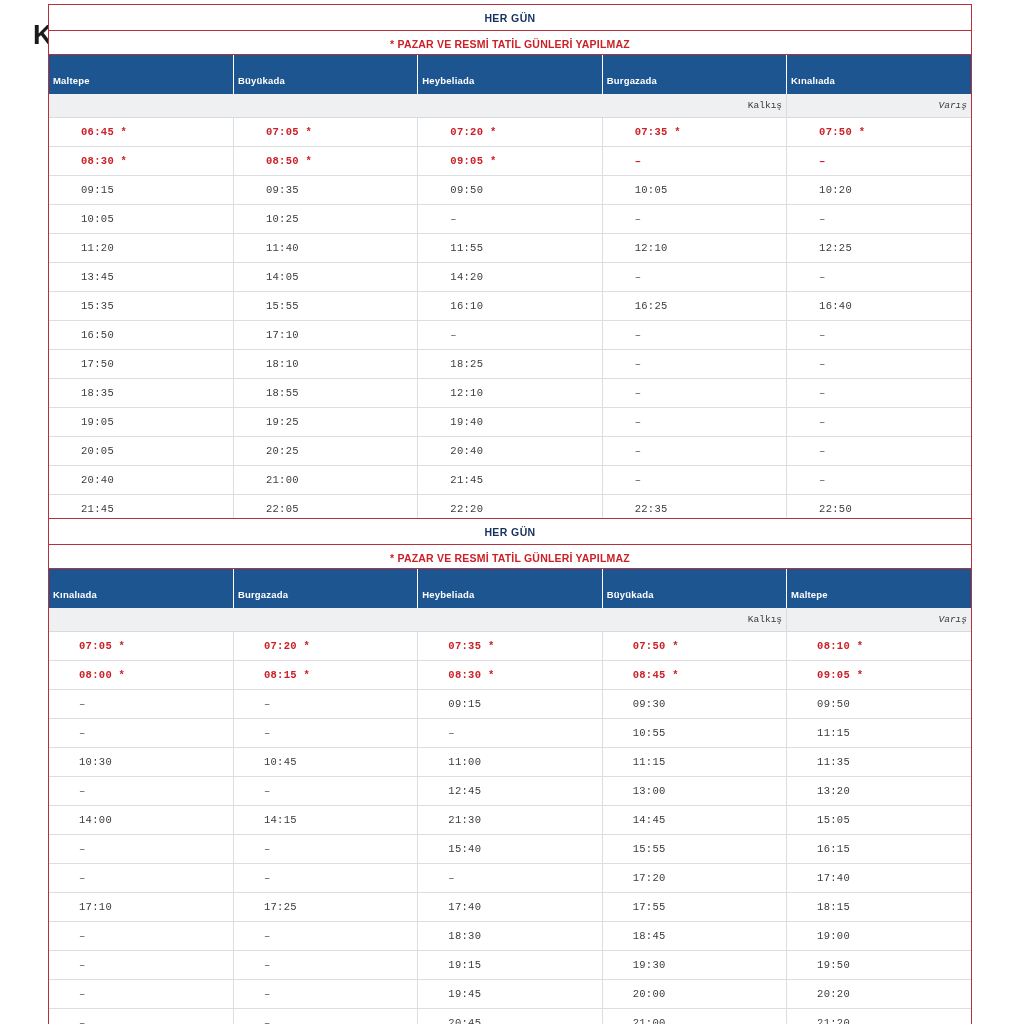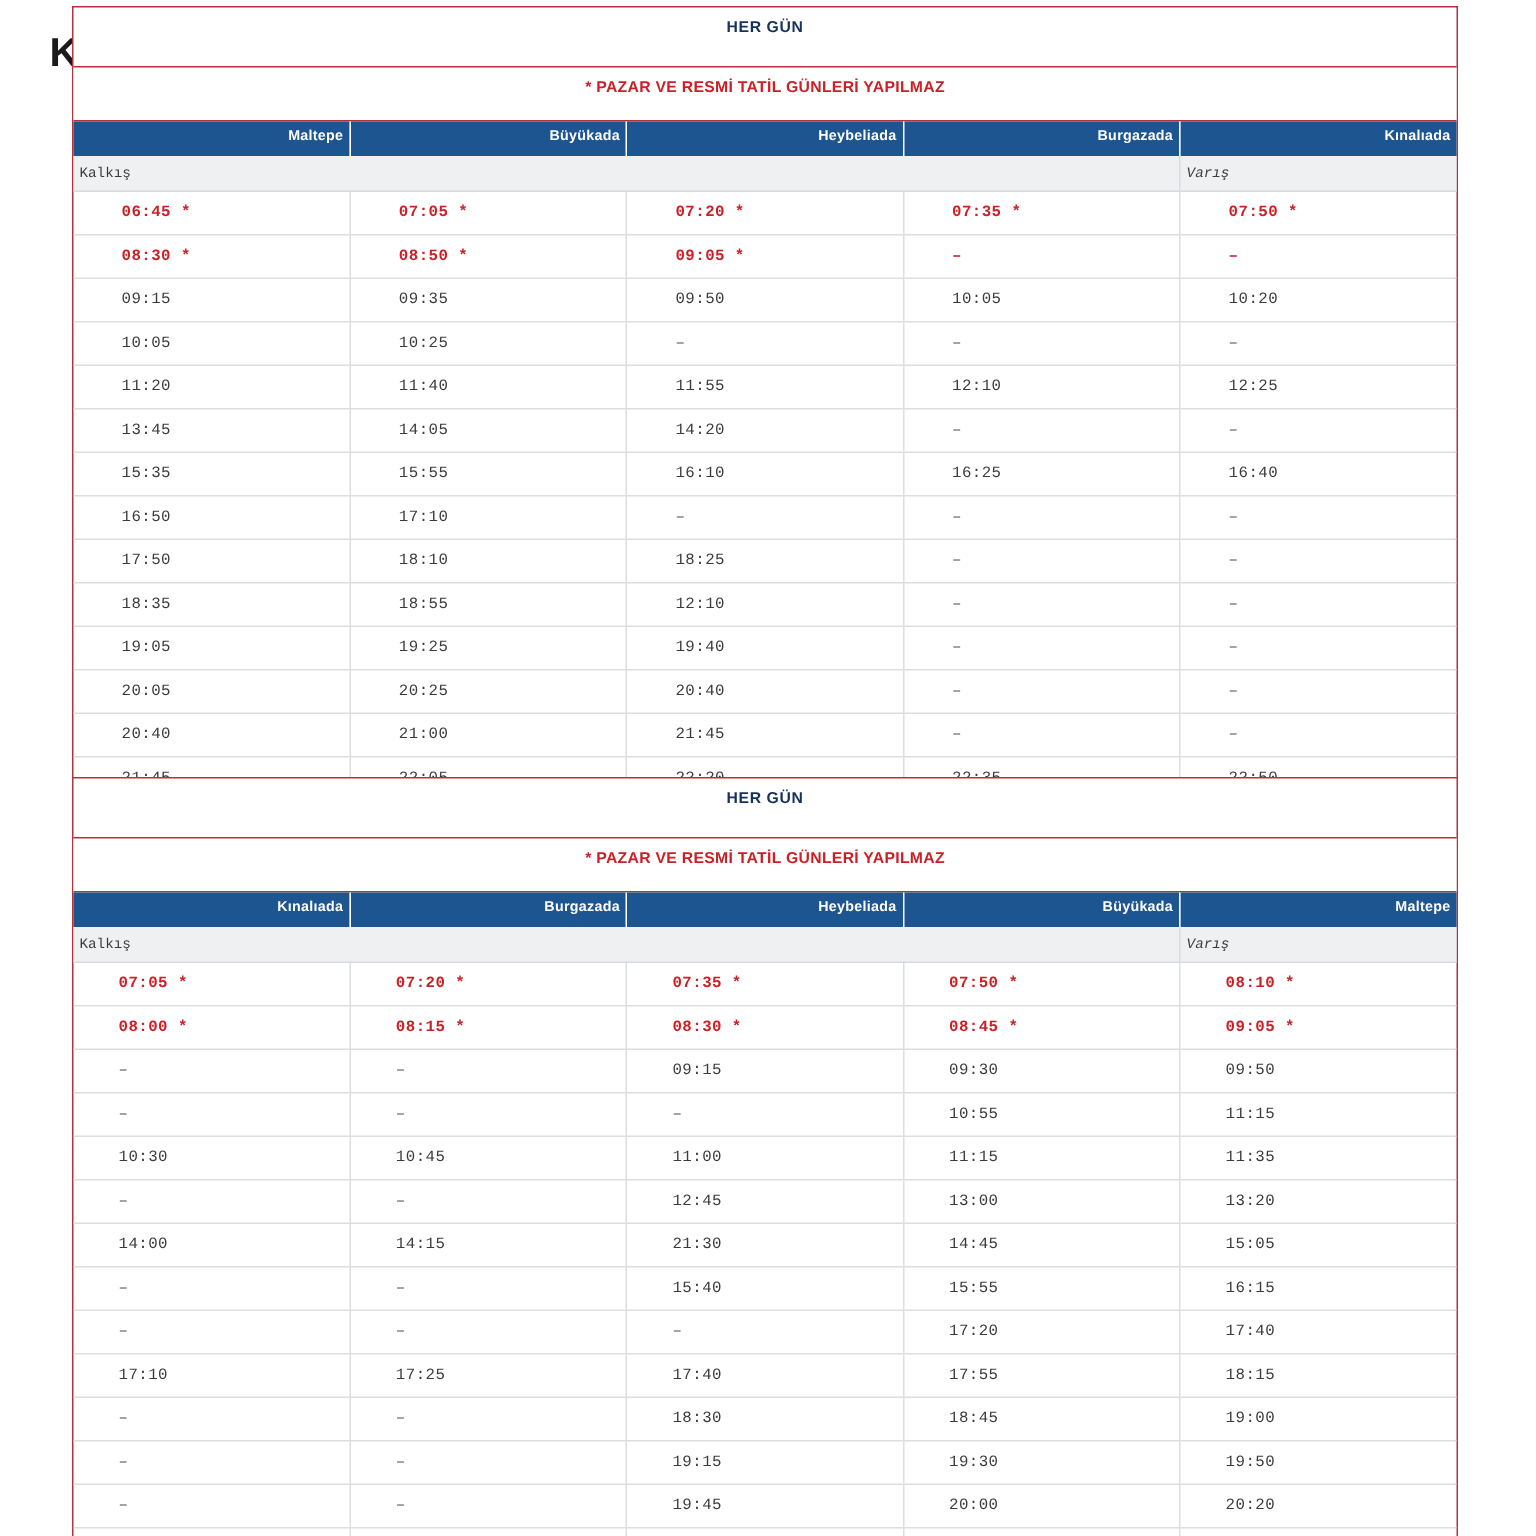--- a/index.html
+++ b/index.html
@@ -48,53 +48,53 @@
   .sched.second { left: 48px; top: 518px; width: 924px; }
 
   .hdr-band {
     position: relative;
     border-bottom: 1px solid #b5313c;
     text-align: center;
     color: #15315e;
     font-size: 10.5px;
     font-weight: bold;
     letter-spacing: 0.4px;
-    padding: 7px 0 20px;
+    padding: 7px 0 6px;
   }
   .sub-band {
     text-align: center;
     color: #cc2027;
     font-size: 10.5px;
     font-weight: bold;
     letter-spacing: 0.2px;
-    padding: 7px 0 16px;
+    padding: 7px 0 4px;
     border-bottom: 1px solid #b5313c;
     background: #ffffff;
   }
   table.tt {
     width: 100%;
     border-collapse: collapse;
     table-layout: fixed;
   }
   table.tt th.port {
     background: #1d5591;
     color: #ffffff;
     font-size: 9.5px;
     font-weight: bold;
-    padding: 4px 4px 8px;
+    padding: 20px 4px 8px;
     border-right: 1px solid #ffffff;
-    text-align: right;
+    text-align: left;
     letter-spacing: 0.2px;
   }
   table.tt th.port:last-child { border-right: none; }
   table.tt td.band {
     background: #eef0f2;
     color: #3b3b3b;
     font-size: 9.5px;
-    text-align: left;
+    text-align: right;
     padding: 6px 4px;
     border-right: 1px solid #d8dadd;
     border-bottom: 1px solid #d8dadd;
     font-family: "Liberation Mono", monospace;
   }
   table.tt td.band:last-child { border-right: none; font-style: italic; }
   table.tt td.cell {
     font-size: 10.5px;
     color: #3b3b3b;
     padding: 8px 0 8px 32px;

